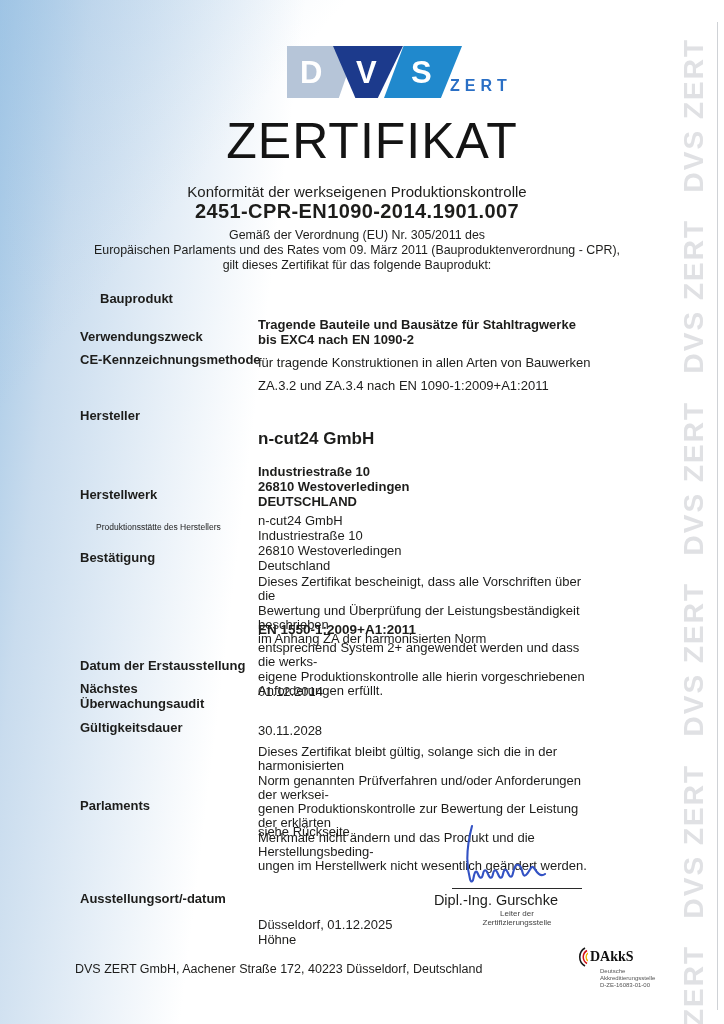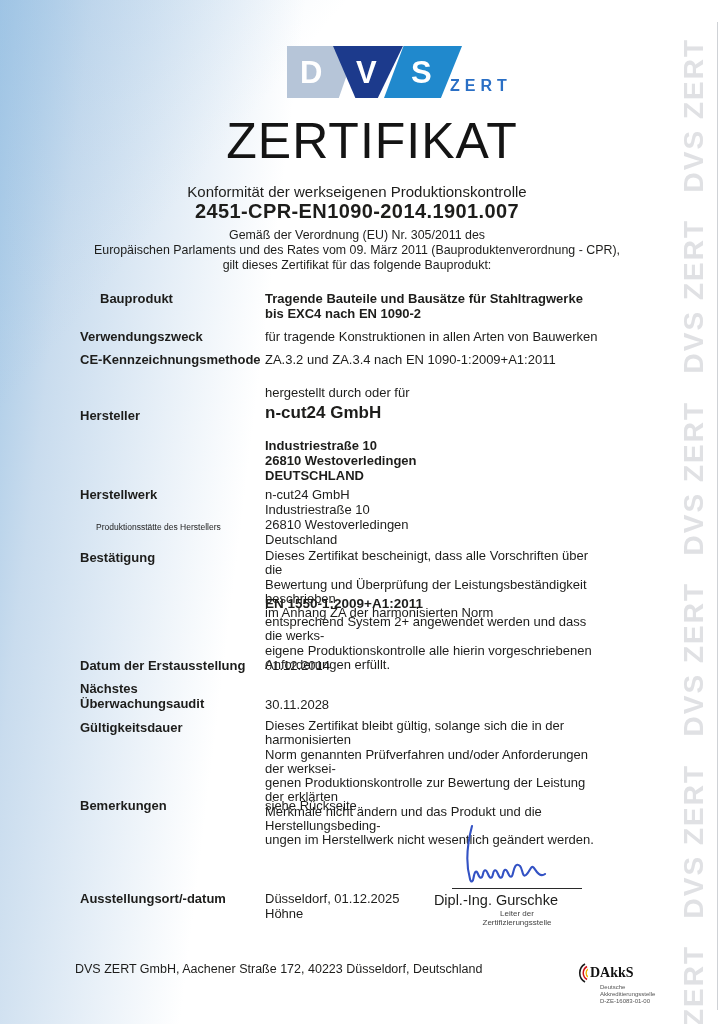--- a/index.html
+++ b/index.html
@@ -29,36 +29,36 @@
   
   .center-col{position:absolute;left:0;right:10px;text-align:center;}
   .title{top:112px;font-size:50px;letter-spacing:1px;color:#141414;padding-left:30px;}
   .subtitle{top:183px;font-size:15px;}
   .certnum{top:200px;font-size:20px;font-weight:bold;letter-spacing:.4px;}
   .regulation{top:228px;font-size:12.4px;line-height:15px;white-space:pre-line;}
 
   
   .lbl{position:absolute;left:80px;font-size:13px;font-weight:bold;white-space:pre-line;line-height:15px;}
   .sublbl{position:absolute;left:80px;font-size:8.5px;color:#222;}
-  .val{position:absolute;left:265px;font-size:13px;line-height:15px;white-space:pre-line;width:340px;}
+  .val{position:absolute;left:258px;font-size:13px;line-height:15px;white-space:pre-line;width:340px;margin-top:26px;}
   .b{font-weight:bold;}
   .name-big{font-size:17px;font-weight:bold;}
 
   
   .sig-svg{position:absolute;left:458px;top:823px;}
   .sig-line{position:absolute;left:452px;top:888px;width:130px;height:1px;background:#2a2a2a;}
   .sig-name{position:absolute;left:424px;top:892px;width:134px;text-align:right;font-size:14.5px;}
   .sig-role{position:absolute;left:450px;top:909px;width:134px;text-align:center;font-size:8px;color:#444;
             line-height:9px;white-space:pre-line;}
 
   .footer{position:absolute;left:75px;top:962px;font-size:12.5px;}
 
   
   .dakks{position:absolute;left:574px;top:946px;width:100px;}
-  .dakks-row{display:flex;align-items:center;gap:2px;margin-top:16px;}
+  .dakks-row{display:flex;align-items:center;gap:2px;}
   .dakks-word{font-family:"Liberation Serif",serif;font-weight:bold;font-size:14px;color:#111;}
   .dakks-sub{margin-left:26px;font-size:6px;line-height:7px;color:#555;white-space:pre-line;}
 </style>
 </head>
 <body>
 
 <div class="page">
   <div class="grad"></div>
   <div class="grad2"></div>
   <div class="page-edge"></div>
@@ -95,21 +95,20 @@
   <div class="lbl" style="top:291px;padding-left:20px;">Bauprodukt</div>
   <div class="val b" style="top:291px;">Tragende Bauteile und Bausätze für Stahltragwerke
 bis EXC4 nach EN 1090-2</div>
 
   <div class="lbl" style="top:329px;">Verwendungszweck</div>
   <div class="val" style="top:329px;">für tragende Konstruktionen in allen Arten von Bauwerken</div>
 
   <div class="lbl" style="top:352px;">CE-Kennzeichnungsmethode</div>
   <div class="val" style="top:352px;">ZA.3.2 und ZA.3.4 nach EN 1090-1:2009+A1:2011</div>
 
-  <div class="val" style="top:385px;">hergestellt durch oder für</div>
 
   <div class="lbl" style="top:408px;">Hersteller</div>
   <div class="val name-big" style="top:405px;">n-cut24 GmbH</div>
   <div class="val b" style="top:438px;">Industriestraße 10
 26810 Westoverledingen
 DEUTSCHLAND</div>
 
   <div class="lbl" style="top:487px;">Herstellwerk</div>
   <div class="sublbl" style="top:522px;padding-left:16px;">Produktionsstätte des Herstellers</div>
   <div class="val" style="top:487px;">n-cut24 GmbH
@@ -133,21 +132,21 @@
 Überwachungsaudit</div>
   <div class="val" style="top:697px;">30.11.2028</div>
 
   <div class="lbl" style="top:720px;">Gültigkeitsdauer</div>
   <div class="val" style="top:719px;line-height:14.3px;">Dieses Zertifikat bleibt gültig, solange sich die in der harmonisierten
 Norm genannten Prüfverfahren und/oder Anforderungen der werksei-
 genen Produktionskontrolle zur Bewertung der Leistung der erklärten
 Merkmale nicht ändern und das Produkt und die Herstellungsbeding-
 ungen im Herstellwerk nicht wesentlich geändert werden.</div>
 
-  <div class="lbl" style="top:798px;">Bemerkungen</div>
+  <div class="lbl" style="top:798px;">Parlaments</div>
   <div class="val" style="top:798px;">siehe Rückseite</div>
 
   <div class="lbl" style="top:891px;">Ausstellungsort/-datum</div>
   <div class="val" style="top:891px;width:190px;">Düsseldorf, 01.12.2025
 Höhne</div>
 
   <svg class="sig-svg" width="100" height="68" viewBox="0 0 100 68">
     <path d="M14 3 C9 22 8 42 12 56 C13 60 15 59 15.5 55 C16.5 49 18 46 20 51 C22 56 24 56 25 51 C26 46 28 46 30 51 C32 56 34 56 35 51 C36 46 38 46 40 51 C42 56 44 56 45 51 C46 46 48 45 50 50 C52 55 54 55 55 50 C56 45 58 39 62 43 C65 46 64 55 68 52 C72 49 73 41 76 45 C78 48 82 55 87 51" fill="none" stroke="#3352c4" stroke-width="2.1" stroke-linecap="round"></path>
   </svg>
   <div class="sig-line"></div>

